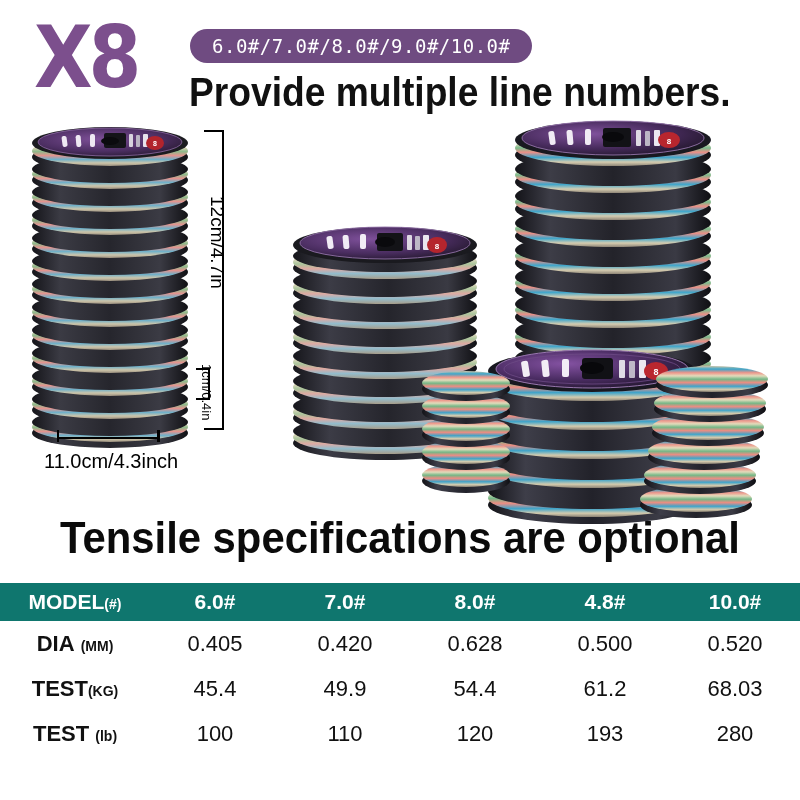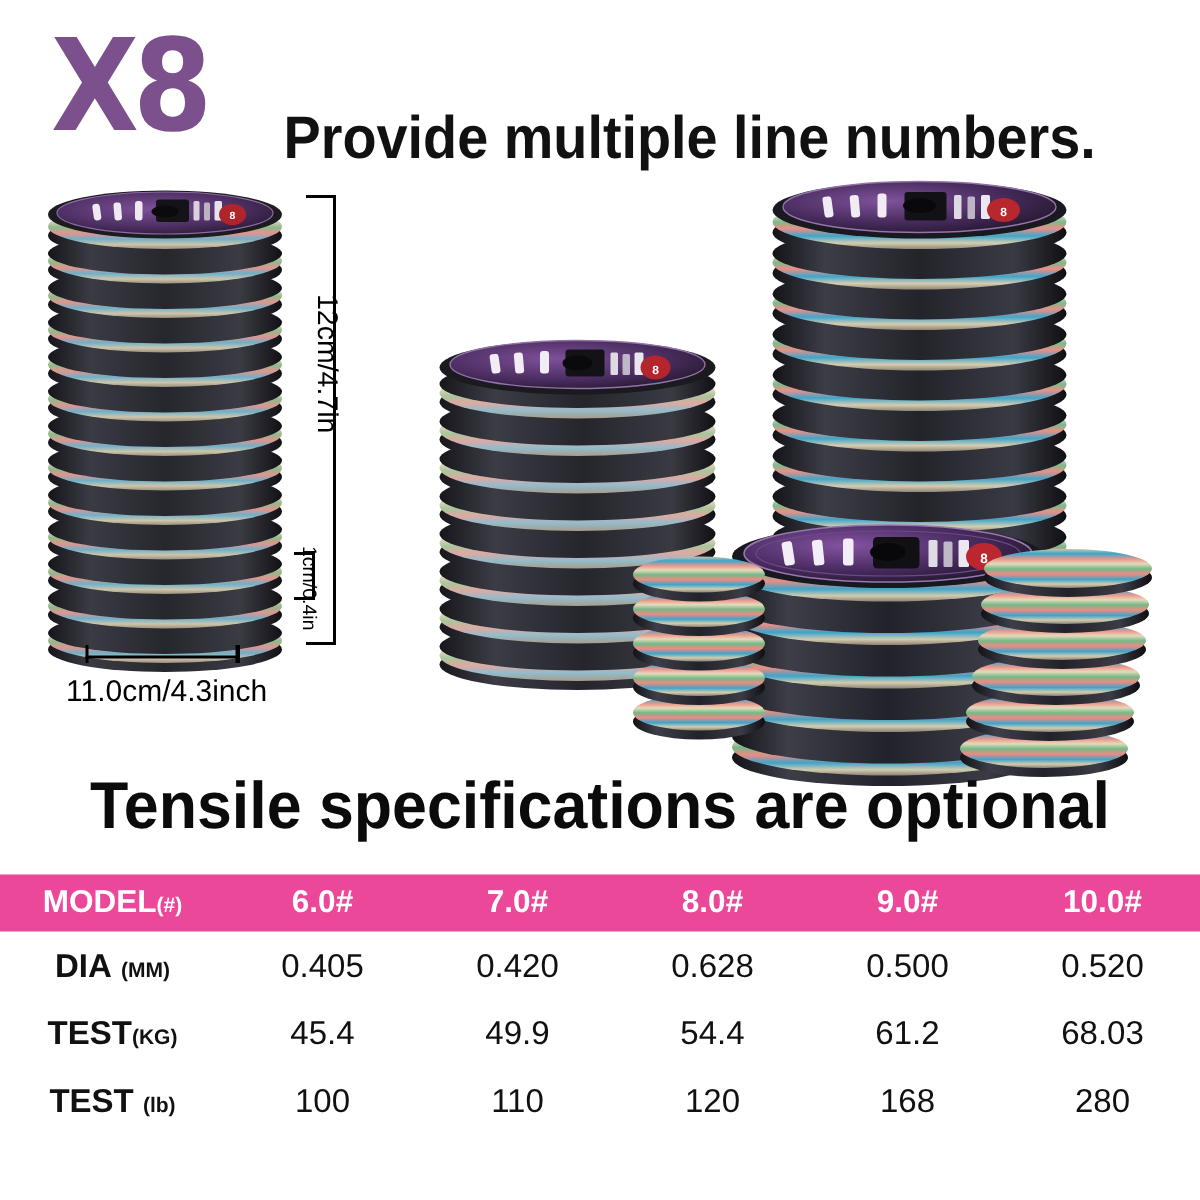--- a/index.html
+++ b/index.html
@@ -122,21 +122,21 @@
     border-collapse: collapse;
     table-layout: fixed;
   }
   #spec-table th, #spec-table td {
     padding: 0;
     text-align: center;
     vertical-align: middle;
   }
   #spec-table thead tr { height: 38px; }
   #spec-table thead th {
-    background: #ec4899;
+    background: #0f766e;
     color: #ffffff;
     font-family: "Liberation Sans", sans-serif;
     font-weight: bold;
     font-size: 21px;
   }
   #spec-table thead th.rowhead-cell { font-size: 21px; }
   #spec-table thead th .unit {
     font-size: 14px;
     font-weight: bold;
     vertical-align: baseline;
@@ -156,20 +156,23 @@
     font-weight: bold;
   }
   .col-label { width: 150px; }
 </style>
 </head>
 <body>
 
 <div id="header">
   <div id="logo-x8">X8</div>
 
+  <div id="model-pill">
+    <span>6.0#/7.0#/8.0#/9.0#/10.0#</span>
+  </div>
 
   <div id="headline">Provide multiple line numbers.</div>
 </div>
 
 <div id="photo">
 
   <div class="stack" style="left:18px; top:0px;">
     <svg width="200" height="340" viewBox="0 0 200 340">
       <defs>
         <linearGradient id="lineL" x1="0" y1="0" x2="0" y2="1">
@@ -613,21 +616,21 @@
       <col>
       <col>
       <col>
   </colgroup>
   <thead>
     <tr>
       <th class="rowhead-cell"><span>MODEL</span><span class="unit">(#)</span></th>
       <th>6.0#</th>
       <th>7.0#</th>
       <th>8.0#</th>
-      <th>9.0#</th>
+      <th>4.8#</th>
       <th>10.0#</th>
     </tr>
   </thead>
   <tbody>
     <tr>
       <td class="rowhead-cell"><span>DIA</span>&nbsp;<span class="unit">(MM)</span></td>
       <td>0.405</td>
       <td>0.420</td>
       <td>0.628</td>
       <td>0.500</td>
@@ -639,17 +642,17 @@
       <td>49.9</td>
       <td>54.4</td>
       <td>61.2</td>
       <td>68.03</td>
     </tr>
     <tr>
       <td class="rowhead-cell"><span>TEST</span>&nbsp;<span class="unit">(lb)</span></td>
       <td>100</td>
       <td>110</td>
       <td>120</td>
-      <td>168</td>
+      <td>193</td>
       <td>280</td>
     </tr>
   </tbody>
 </table>
 
 </body></html>

